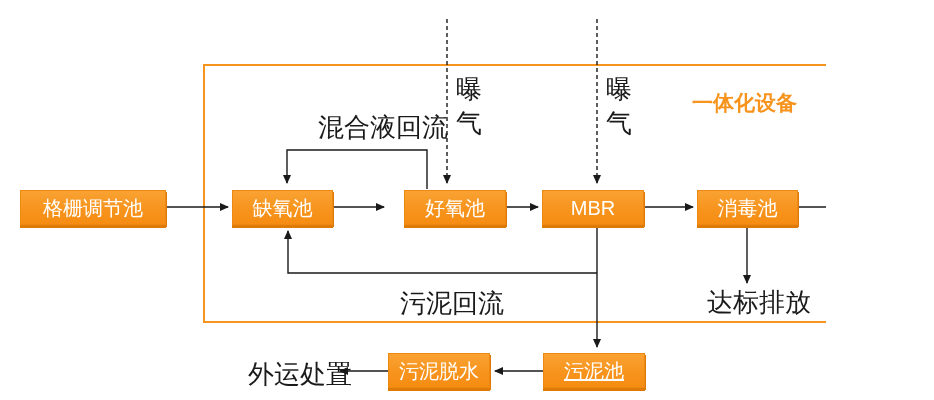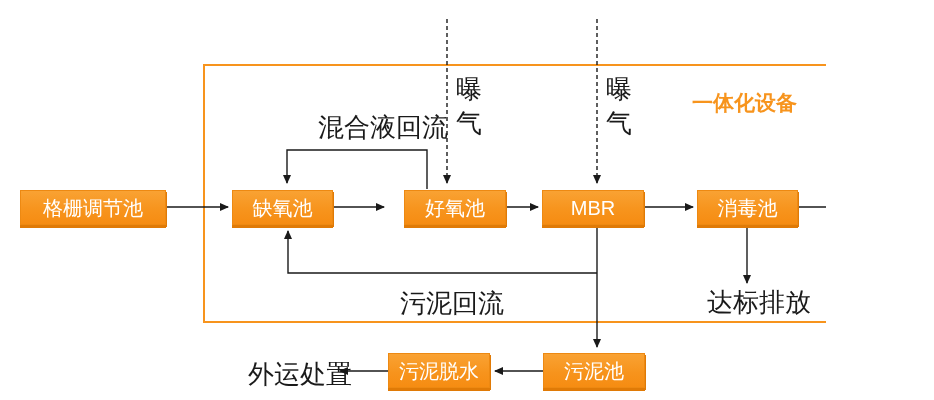--- a/index.html
+++ b/index.html
@@ -108,21 +108,21 @@
   <div class="node" style="left:20px; top:190px; width:146px;">格栅调节池</div>
 
   <div class="node" style="left:232px; top:190px; width:101px;">缺氧池</div>
 
   <div class="node" style="left:404px; top:190px; width:102px;">好氧池</div>
 
   <div class="node" style="left:542px; top:190px; width:102px;">MBR</div>
 
   <div class="node" style="left:697px; top:190px; width:101px;">消毒池</div>
 
-  <div class="node" style="left:543px; top:353px; width:102px;">污泥池</div>
+  <div class="node" style="left:543px; top:353px; width:102px;text-decoration:underline;">污泥池</div>
 
   <div class="node" style="left:388px; top:353px; width:102px;">污泥脱水</div>
 
   <div class="lbl" style="left:318px; top:114px;">混合液回流</div>
 
   <div class="lbl lbl-vertical" style="left:456px; top:72px;">曝气</div>
 
   <div class="lbl lbl-vertical" style="left:606px; top:72px;">曝气</div>
 
   <div class="lbl" style="left:400px; top:290px;">污泥回流</div>

